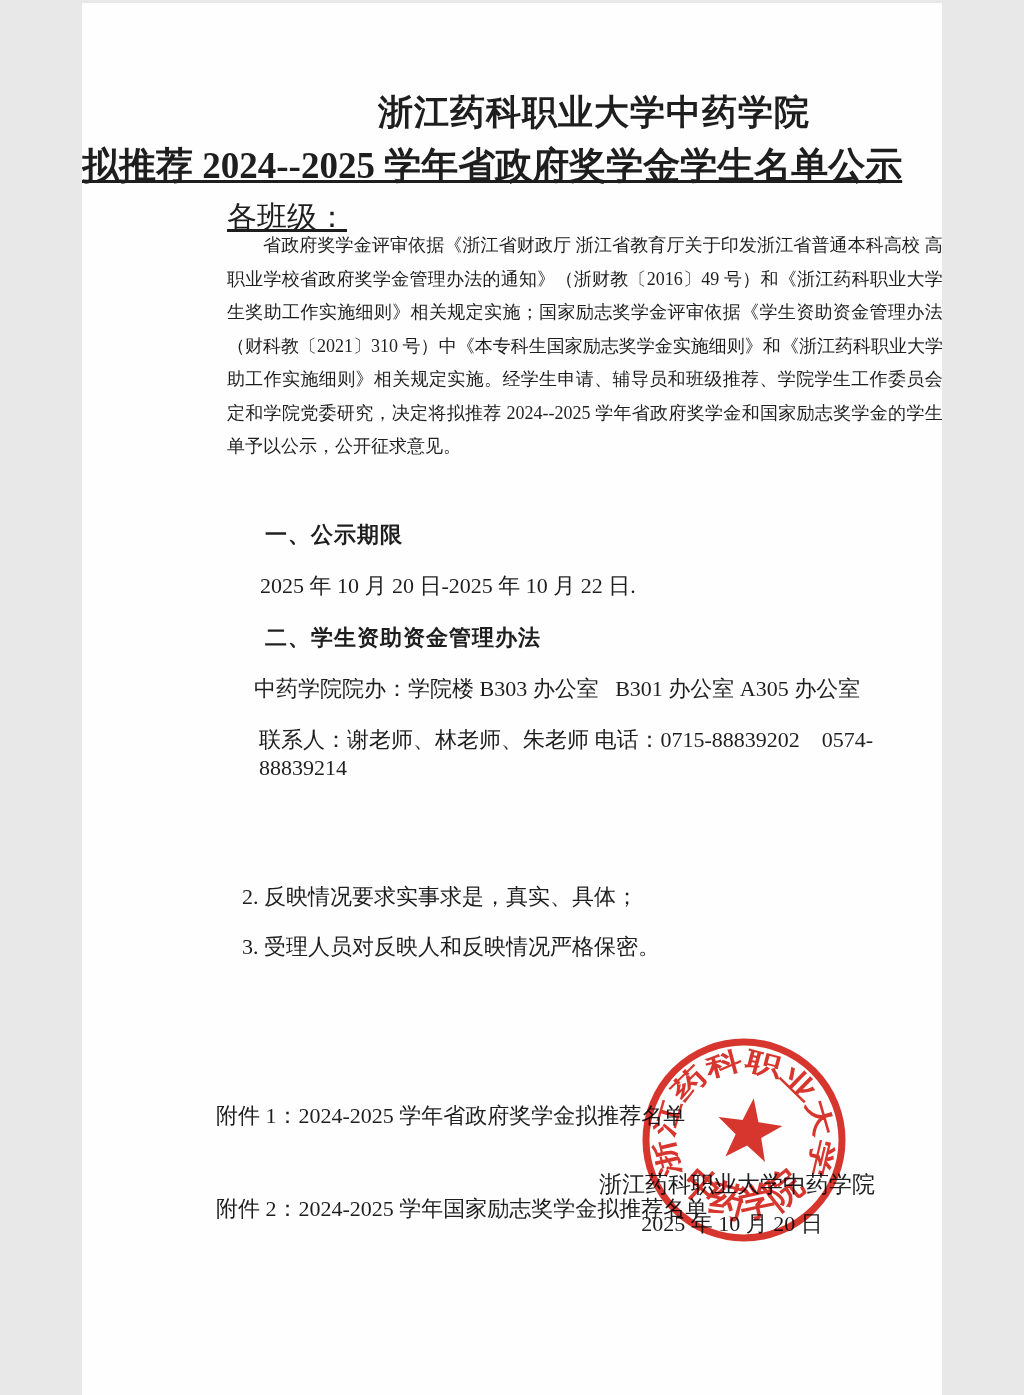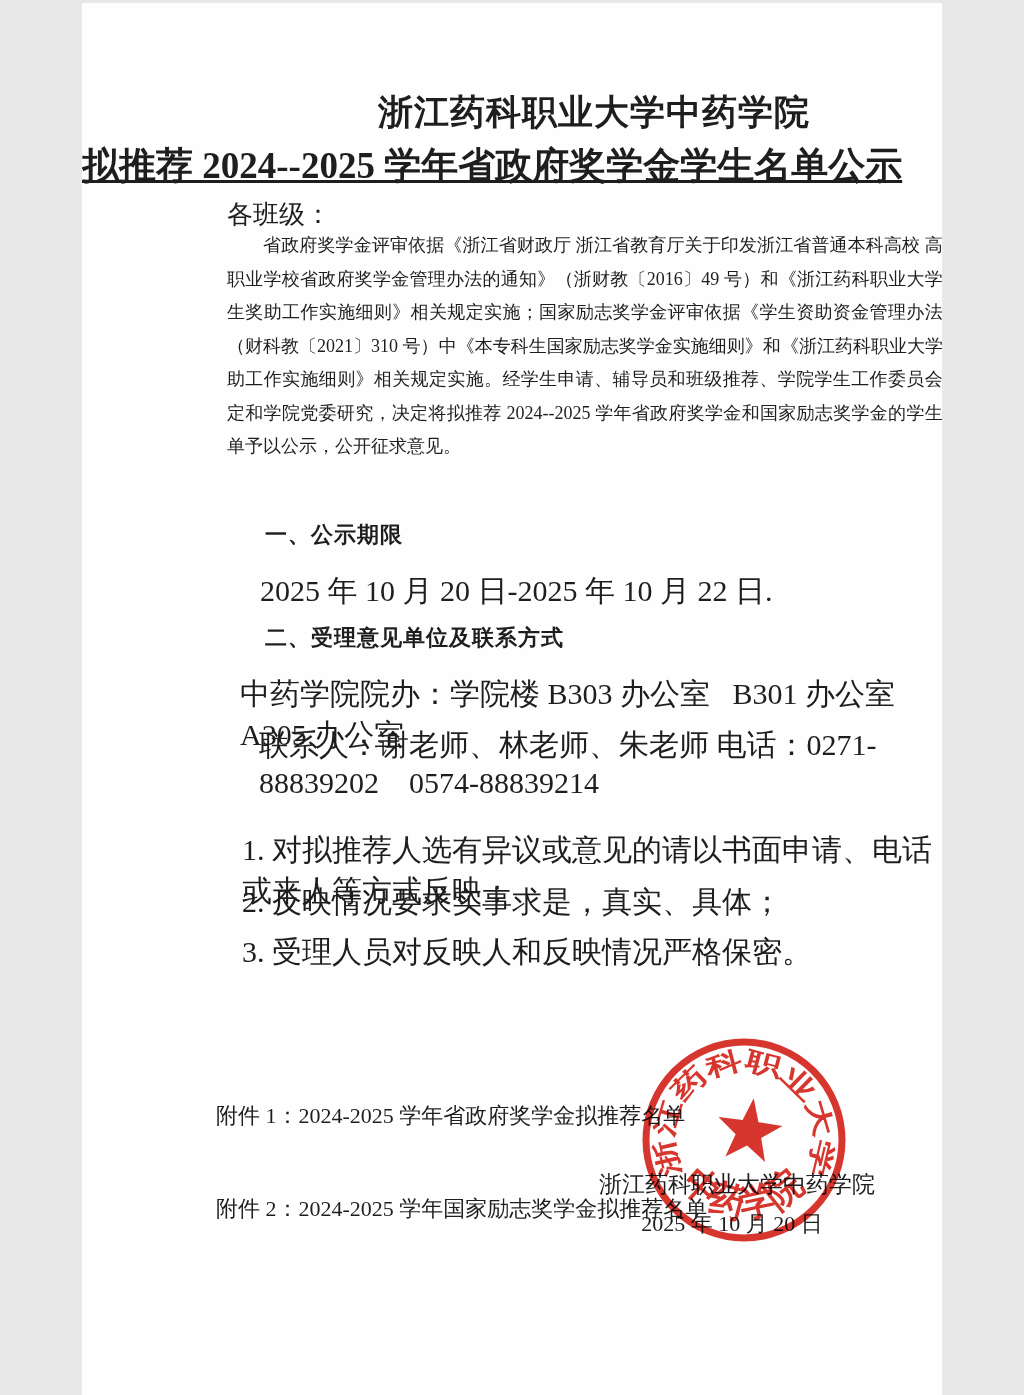--- a/index.html
+++ b/index.html
@@ -19,36 +19,36 @@
     font-size:35px;font-weight:bold;
     letter-spacing:1px;
   }
   .main-title{
     top:138px;left:0;width:1024px;
     text-align:left;
     font-size:37px;font-weight:bold;
     letter-spacing:0px;
     text-decoration:underline;
   }
-  .salutation{top:194px;left:145px;font-size:26px;}
+  .salutation{top:194px;left:145px;font-size:30px;text-decoration:underline;}
   .intro{
     top:226px;left:145px;width:734px;
     font-size:18px;line-height:33.5px;
     text-align:justify;text-indent:2em;
     white-space:pre-wrap;
   }
   .sec-heading{
     font-family:"Liberation Sans","DejaVu Sans",sans-serif;
     font-size:22px;font-weight:bold;letter-spacing:1px;
   }
-  .line{font-size:30px;white-space:pre-wrap;}
+  .line{font-size:22px;white-space:pre-wrap;}
   .h1x{top:517px;left:183px;font-family:Liberation Mono, monospace;}
   .l1x{top:568px;left:178px;}
   .h2x{top:620px;left:183px;}
-  .l2a{top:671px;left:158px;}
+  .l2a{top:671px;left:172px;}
   .l2b{top:722px;left:177px;}
   .h3x{top:775px;left:183px;}
   .i1x{top:827px;left:160px;}
   .i2x{top:879px;left:160px;}
   .i3x{top:929px;left:160px;}
   .attachments{top:1035px;left:134px;font-size:22px;line-height:31px;white-space:pre-wrap;}
   .sign-org{top:1166px;left:420px;width:470px;text-align:center;font-size:23px;}
   .sign-date{top:1206px;left:420px;width:460px;text-align:center;font-size:22px;}
   .seal{
     top:1025px;left:550px;width:224px;height:224px;
@@ -65,25 +65,24 @@
   <div class="abs org-title">浙江药科职业大学中药学院</div>
   <div class="abs main-title">拟推荐 2024--2025 学年省政府奖学金学生名单公示</div>
 
   <div class="abs salutation">各班级：</div>
 
   <div class="abs intro">省政府奖学金评审依据《浙江省财政厅 浙江省教育厅关于印发浙江省普通本科高校 高等职业学校省政府奖学金管理办法的通知》（浙财教〔2016〕49 号）和《浙江药科职业大学学生奖助工作实施细则》相关规定实施；国家励志奖学金评审依据《学生资助资金管理办法》（财科教〔2021〕310 号）中《本专科生国家励志奖学金实施细则》和《浙江药科职业大学奖助工作实施细则》相关规定实施。经学生申请、辅导员和班级推荐、学院学生工作委员会评定和学院党委研究，决定将拟推荐 2024--2025 学年省政府奖学金和国家励志奖学金的学生名单予以公示，公开征求意见。</div>
 
   <div class="abs sec-heading h1x">一、公示期限</div>
   <div class="abs line l1x">2025 年 10 月 20 日-2025 年 10 月 22 日.</div>
 
-  <div class="abs sec-heading h2x">二、受理意见单位及联系方式</div>
+  <div class="abs sec-heading h2x">二、学生资助资金管理办法</div>
   <div class="abs line l2a">中药学院院办：学院楼 B303 办公室   B301 办公室 A305 办公室</div>
-  <div class="abs line l2b">联系人：谢老师、林老师、朱老师 电话：0271-88839202    0574-88839214</div>
+  <div class="abs line l2b">联系人：谢老师、林老师、朱老师 电话：0715-88839202    0574-88839214</div>
 
-  <div class="abs line i1x">1. 对拟推荐人选有异议或意见的请以书面申请、电话或来人等方式反映；</div>
   <div class="abs line i2x">2. 反映情况要求实事求是，真实、具体；</div>
   <div class="abs line i3x">3. 受理人员对反映人和反映情况严格保密。</div>
 
   <div class="abs attachments">
     <div>附件 1：2024-2025 学年省政府奖学金拟推荐名单</div>
     <div>附件 2：2024-2025 学年国家励志奖学金拟推荐名单</div>
   </div>
 
   <div class="abs sign-org">浙江药科职业大学中药学院</div>
   <div class="abs sign-date">2025 年 10 月 20 日</div>

